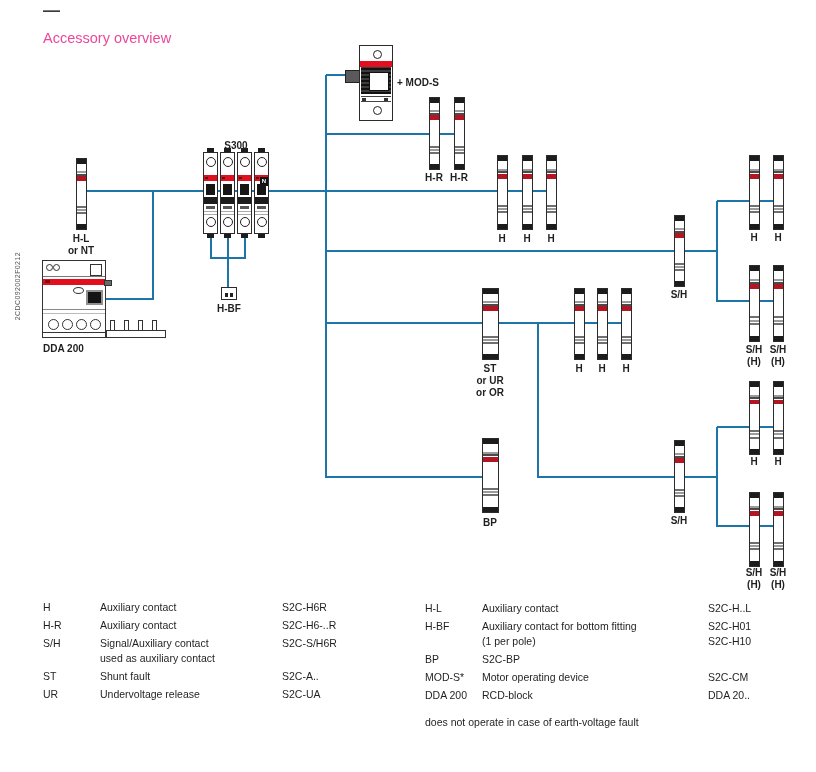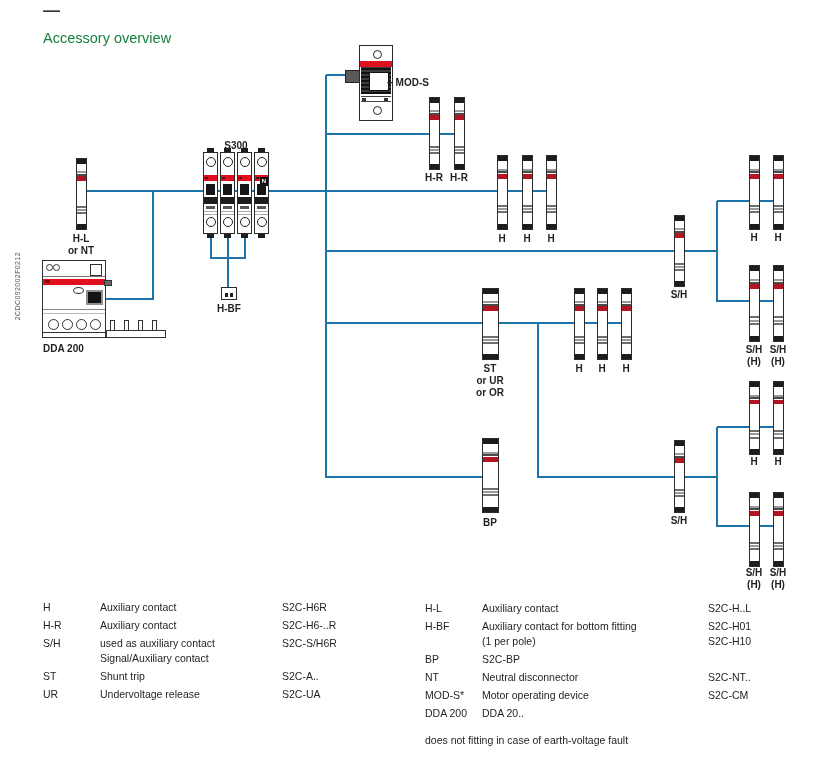--- a/index.html
+++ b/index.html
@@ -1,20 +1,20 @@
 <!DOCTYPE html>
 <html><head>
 <meta charset="utf-8">
 <style>
   html,body{margin:0;padding:0;background:#fff;}
   #stage{position:relative;width:816px;height:772px;background:#fff;overflow:hidden;
          font-family:"Liberation Sans",sans-serif;color:#1f1f1f;}
   .page-dash{position:absolute;left:43px;top:3px;font-size:17px;font-weight:bold;
              line-height:16px;color:#3a3a3a;}
-  .page-title{position:absolute;left:43px;top:30px;font-size:14.5px;color:#15803d;}
+  .page-title{position:absolute;left:43px;top:30px;font-size:14.5px;color:#ec4899;}
   .side-code{position:absolute;left:14px;top:252px;font-size:7px;color:#555;
              writing-mode:vertical-rl;transform:rotate(180deg);letter-spacing:.4px;}
   #diagram{position:absolute;left:0;top:0;width:816px;height:772px;}
   .hline,.vline{position:absolute;}
   .acc{position:absolute;background:#fff;border:1px solid #2b2b2b;box-sizing:border-box;}
   .acc>div{position:absolute;left:0;right:0;}
   .cap{background:#1c1c1c;height:5px;}
   .cap.t{top:0;} .cap.b{bottom:0;}
   .lng{top:17.5%;height:2px;background:#9b9b9b;}
   .lnd{top:21%;height:2px;background:#4a4a4a;}
@@ -175,21 +175,21 @@
           <div style="position:absolute;left:1px;right:1px;top:21px;height:27px;background:repeating-linear-gradient(0deg,#111 0 2px,#3d3d3d 2px 4px)">
             <div style="position:absolute;left:8px;top:5px;width:18px;height:17px;background:#fff;border:1px solid #111"></div>
           </div>
           <div style="position:absolute;left:1px;right:1px;top:50px;height:6px;border-top:1px solid #444;border-bottom:1px solid #444;box-sizing:border-box">
             <div style="position:absolute;left:1px;top:1px;width:4px;height:3px;background:#333"></div>
             <div style="position:absolute;right:3px;top:1px;width:4px;height:3px;background:#333"></div>
           </div>
           <div style="position:absolute;left:13px;top:60px;width:7px;height:7px;border:1.5px solid #222;border-radius:50%"></div>
         </div>
       </div>
-      <div class="dlabel left" style="left:387px;top:77px">
+      <div class="dlabel left" style="left:397px;top:77px">
         <div>+ MOD-S</div>
       </div>
       <div class="acc" style="left:429px;top:97px;width:11px;height:73px">
         <div class="cap t"></div>
         <div class="lng"></div>
         <div class="lnd"></div>
         <div class="redband" style="background:#b11622"></div>
         <div class="st1"></div>
         <div class="st2"></div>
         <div class="st3"></div>
@@ -467,31 +467,31 @@
         <div>
           <div>Auxiliary contact</div>
         </div>
         <div>
           <div>S2C-H6-..R</div>
         </div>
       </div>
       <div class="lrow">
         <div>S/H</div>
         <div>
+          <div>Signal/Auxiliary contact</div>
           <div>used as auxiliary contact</div>
-          <div>Signal/Auxiliary contact</div>
         </div>
         <div>
           <div>S2C-S/H6R</div>
         </div>
       </div>
       <div class="lrow">
         <div>ST</div>
         <div>
-          <div>Shunt trip</div>
+          <div>Shunt fault</div>
         </div>
         <div>
           <div>S2C-A..</div>
         </div>
       </div>
       <div class="lrow">
         <div>UR</div>
         <div>
           <div>Undervoltage release</div>
         </div>
@@ -521,40 +521,34 @@
           <div>S2C-H10</div>
         </div>
       </div>
       <div class="lrow">
         <div>BP</div>
         <div>
           <div>S2C-BP</div>
         </div>
       </div>
       <div class="lrow">
-        <div>NT</div>
-        <div>
-          <div>Neutral disconnector</div>
-        </div>
-        <div>
-          <div>S2C-NT..</div>
-        </div>
-      </div>
-      <div class="lrow">
         <div>MOD-S*</div>
         <div>
           <div>Motor operating device</div>
         </div>
         <div>
           <div>S2C-CM</div>
         </div>
       </div>
       <div class="lrow">
         <div>DDA 200</div>
         <div>
+          <div>RCD-block</div>
+        </div>
+        <div>
           <div>DDA 20..</div>
         </div>
       </div>
       <div class="footnote">
-        <div>does not fitting in case of earth-voltage fault</div>
+        <div>does not operate in case of earth-voltage fault</div>
       </div>
     </div>
 </div>
 
 </body></html>

